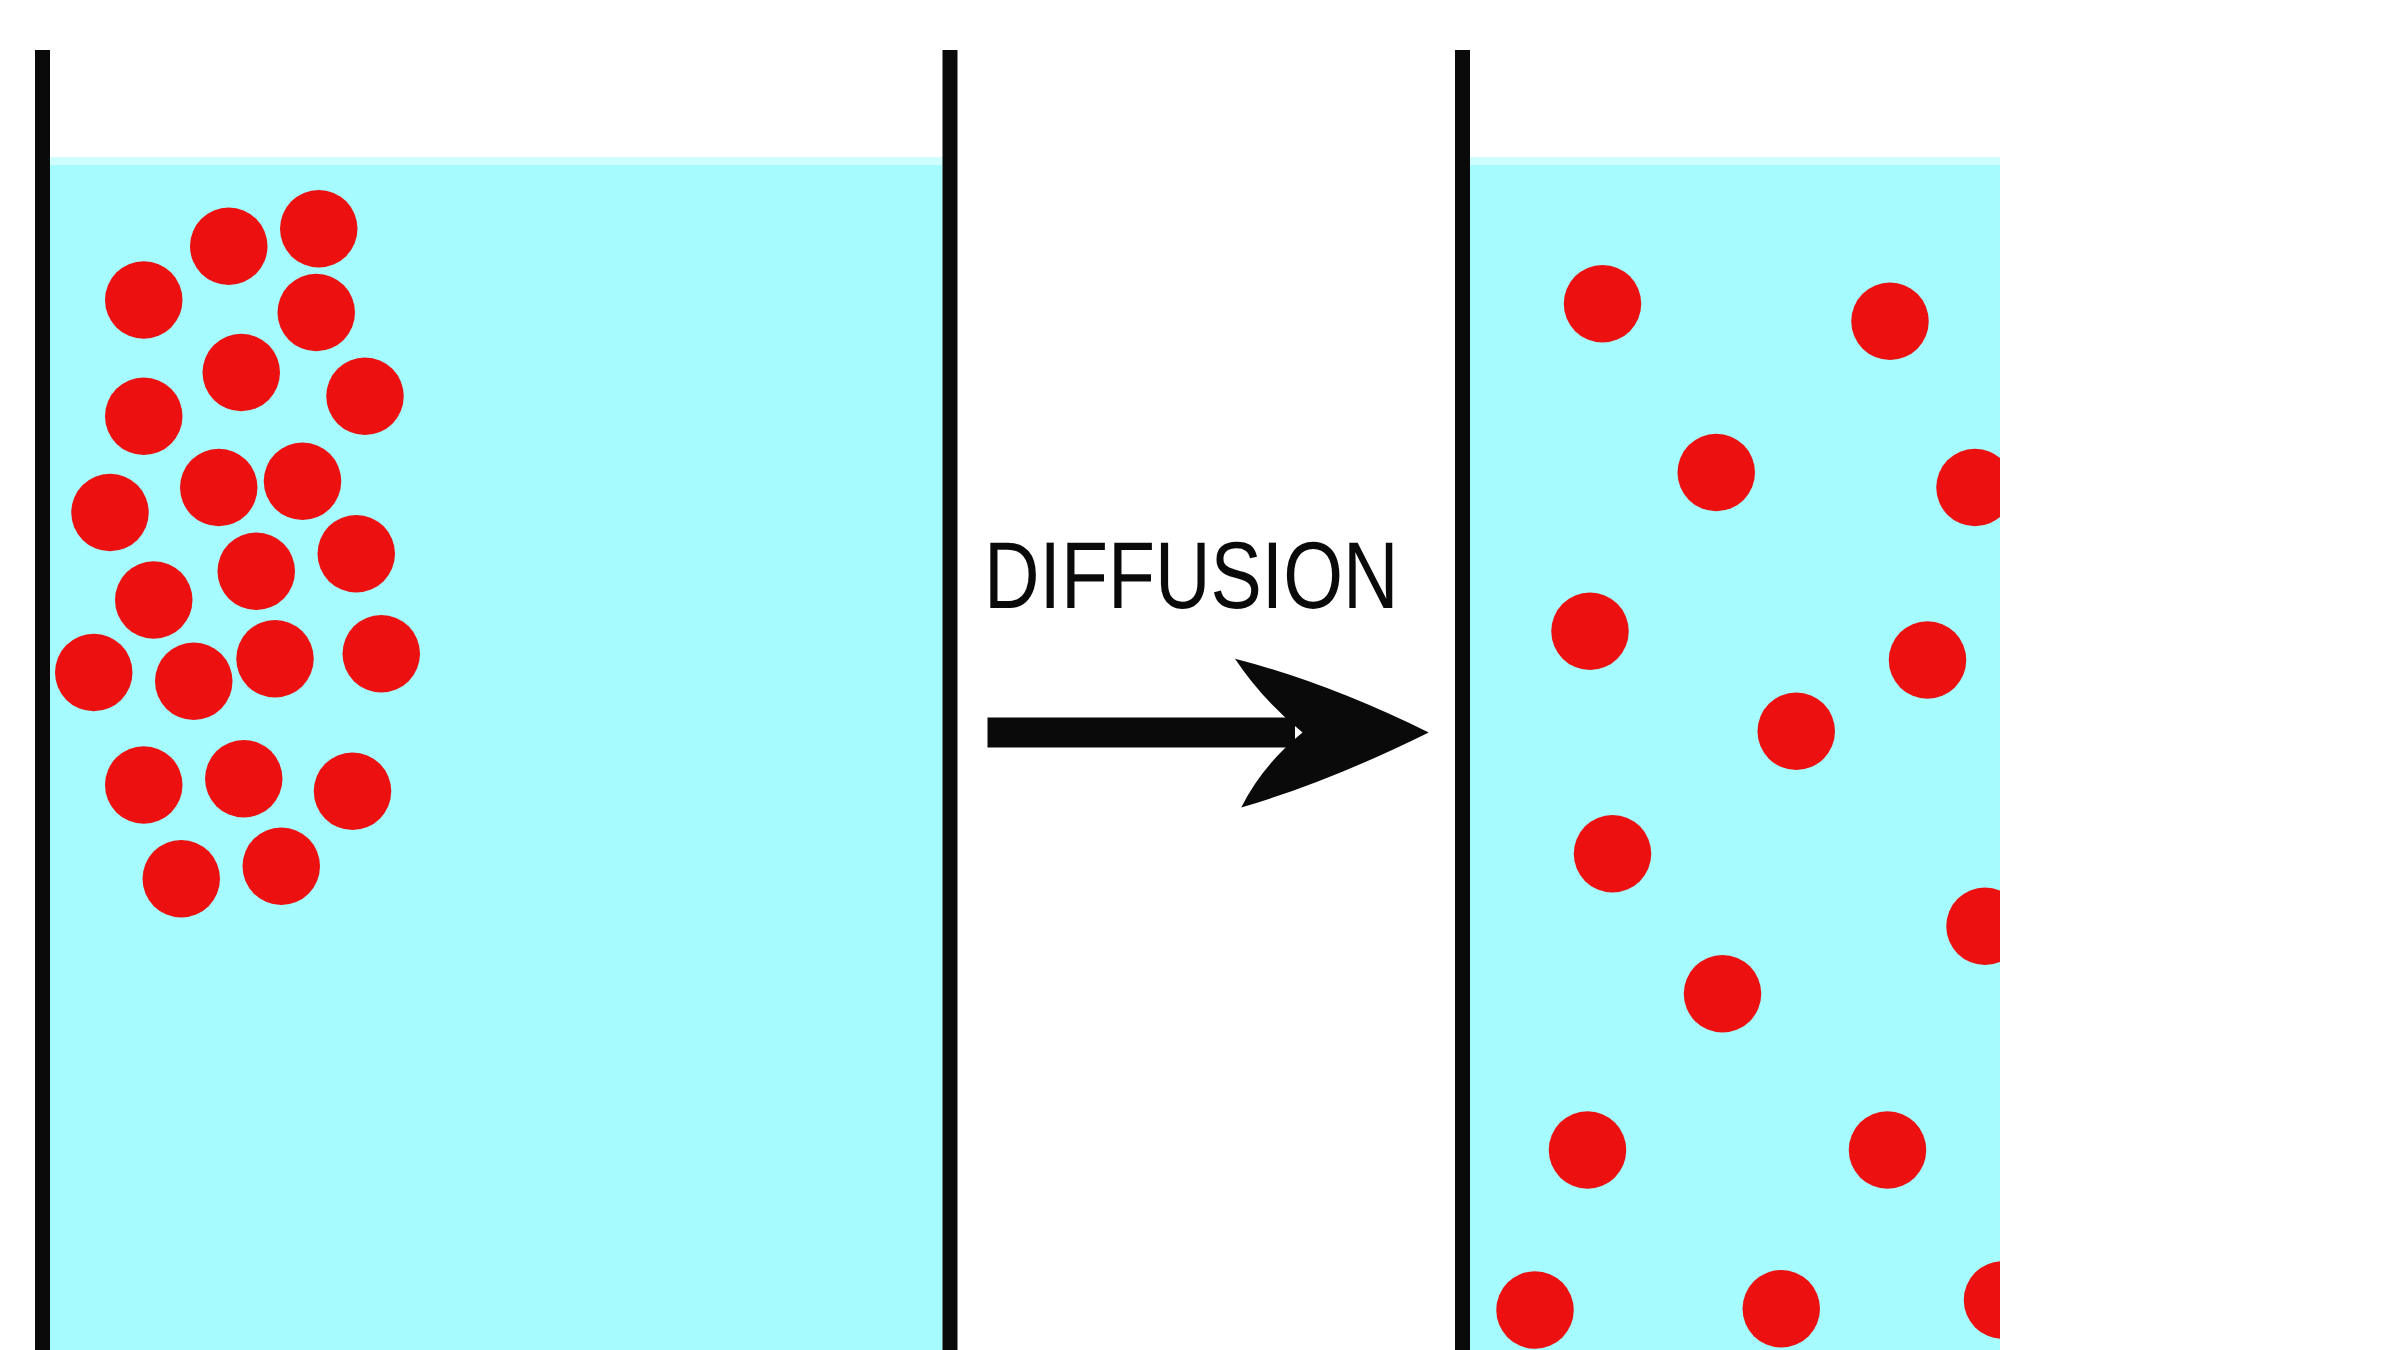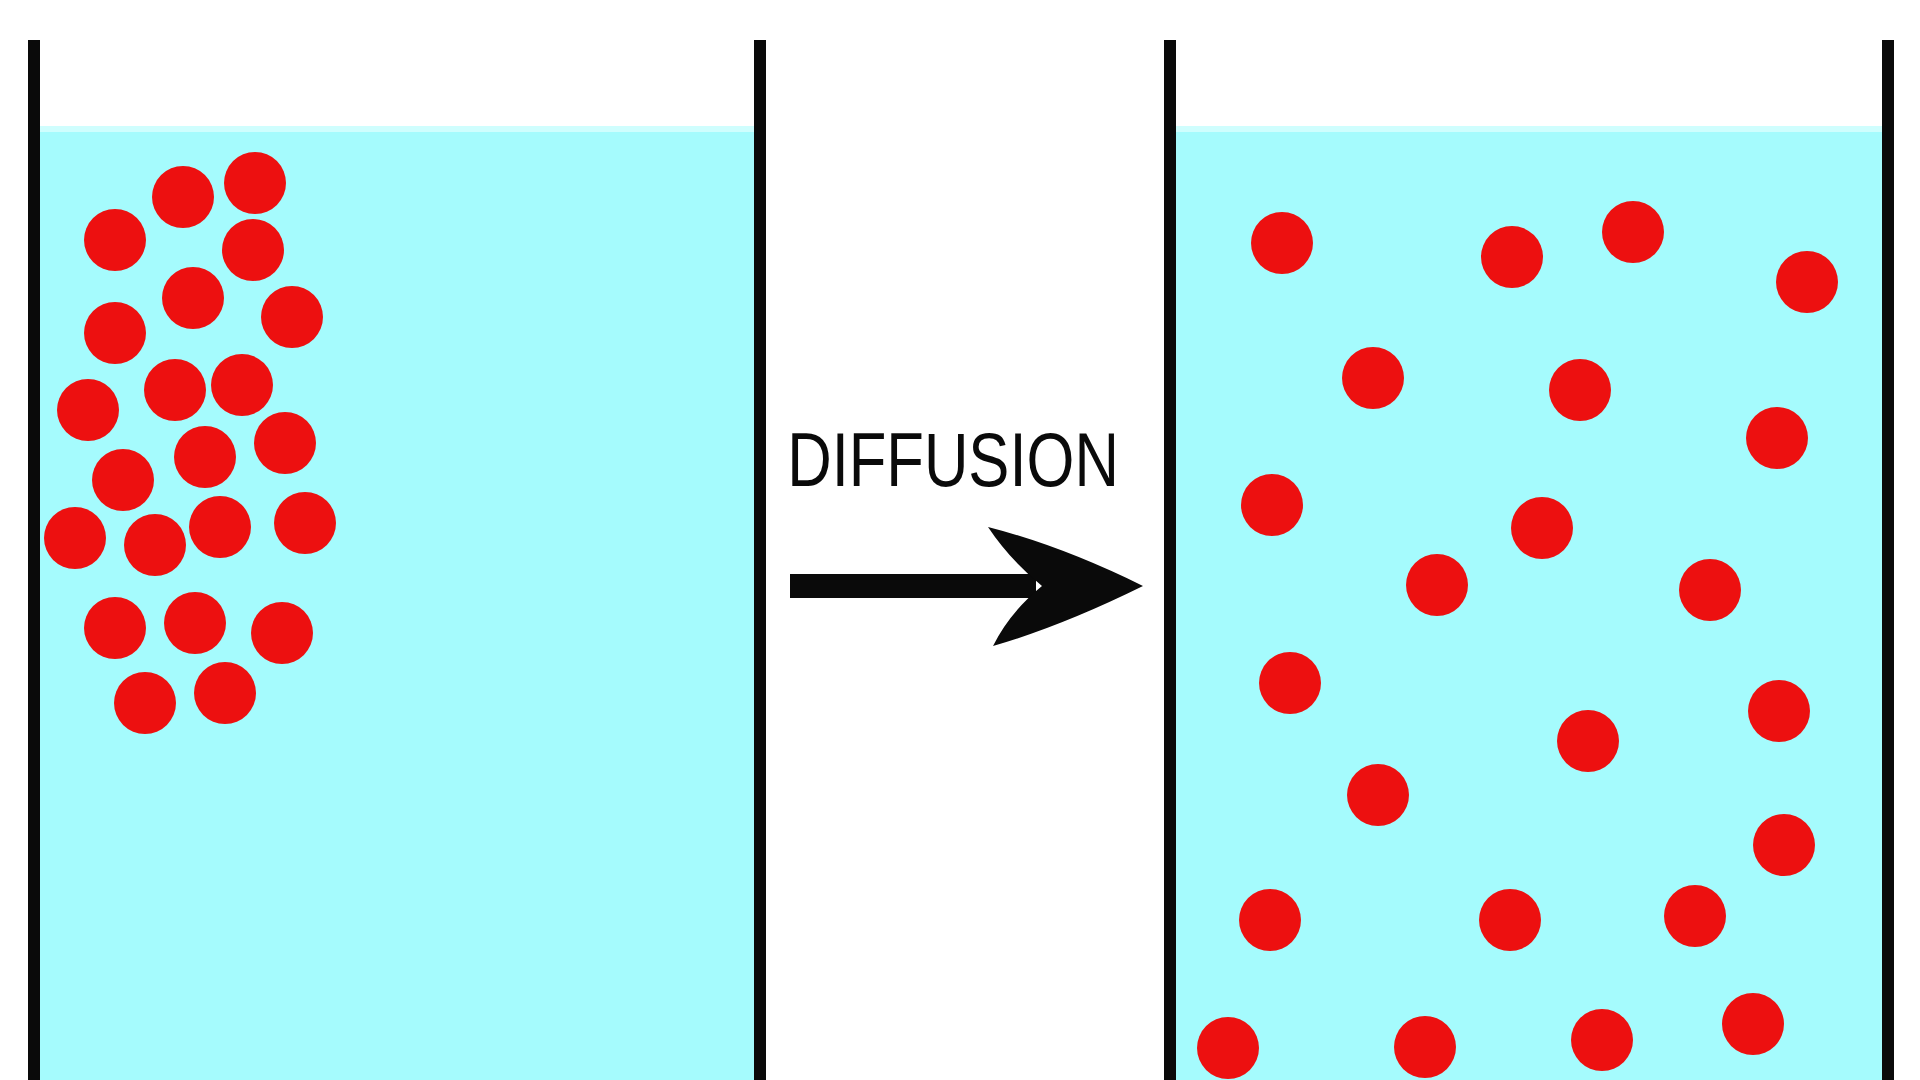--- a/index.html
+++ b/index.html
@@ -3,21 +3,21 @@
 <meta charset="utf-8">
 <style>
   html, body {
     margin: 0;
     padding: 0;
     background: #FFFFFF;
     font-family: "Liberation Sans", sans-serif;
   }
   #stage {
     position: relative;
-    width: 1920px;
+    width: 1600px;
     height: 1080px;
     overflow: hidden;
     background: #8b5cf6;
   }
   #stage svg { display: block; }
   text.diffusion-label {
     font-family: "Liberation Sans", sans-serif;
     font-size: 76px;
     font-weight: 400;
     letter-spacing: 0px;

